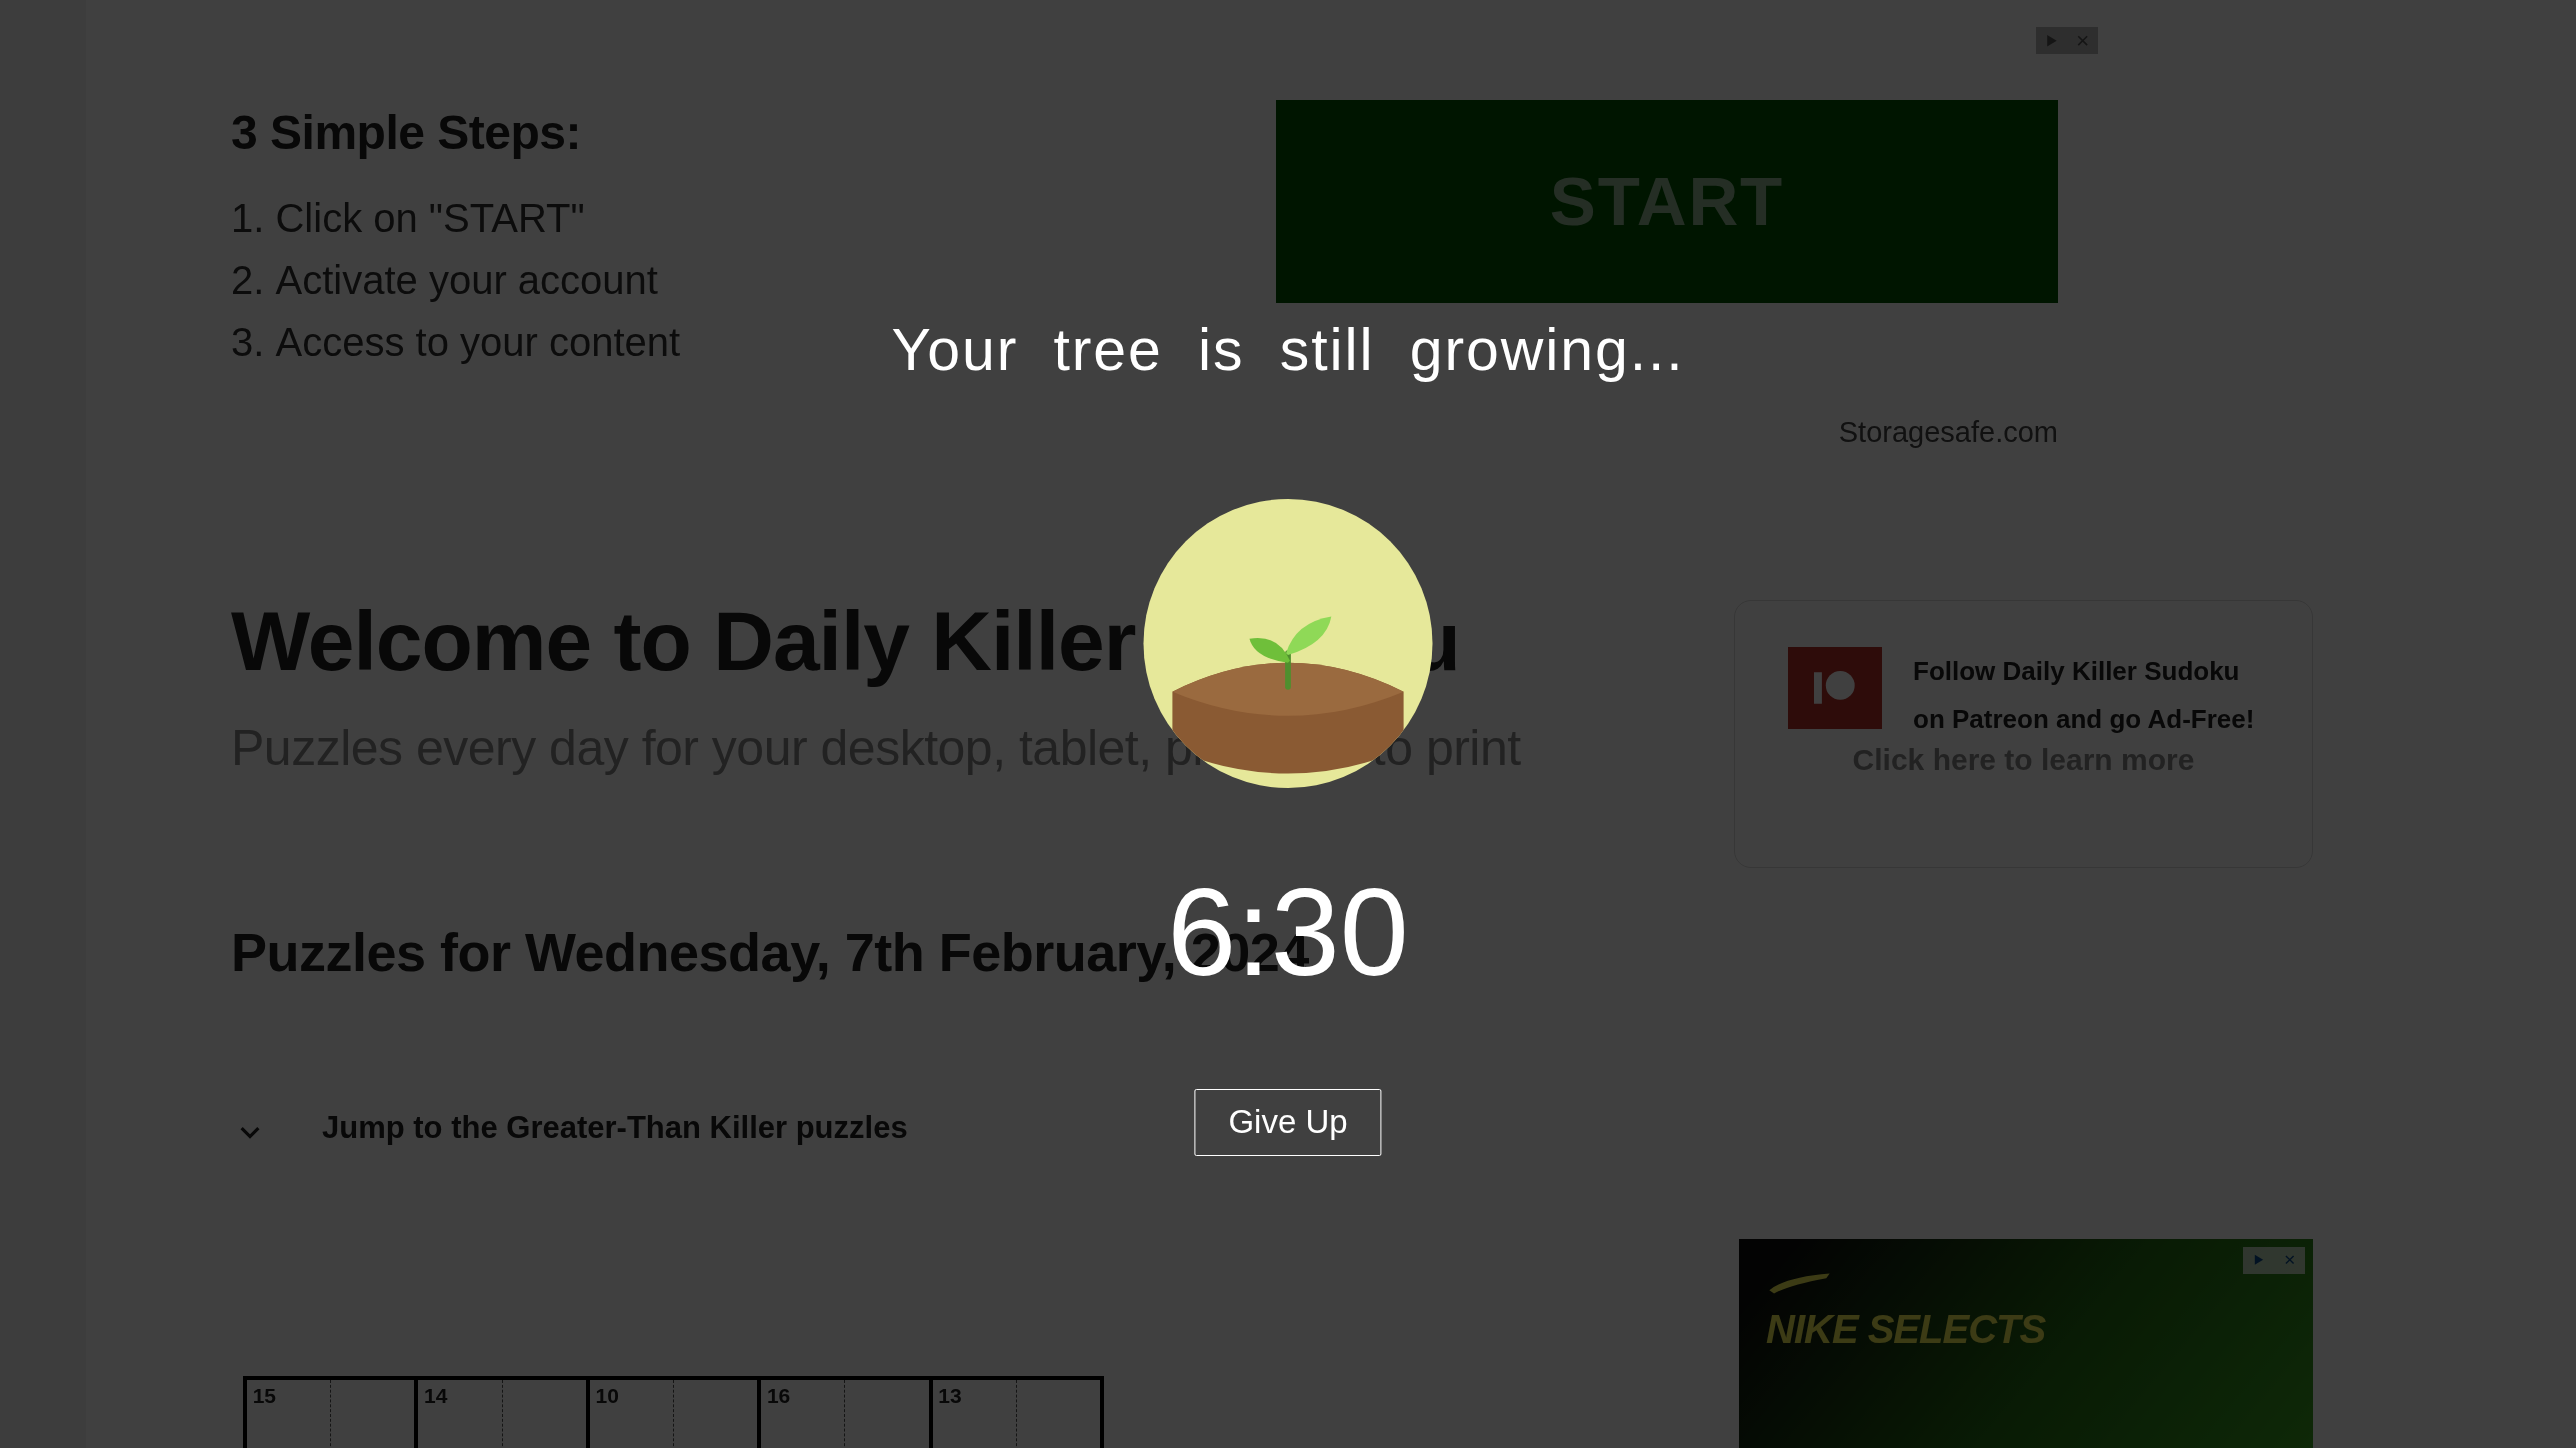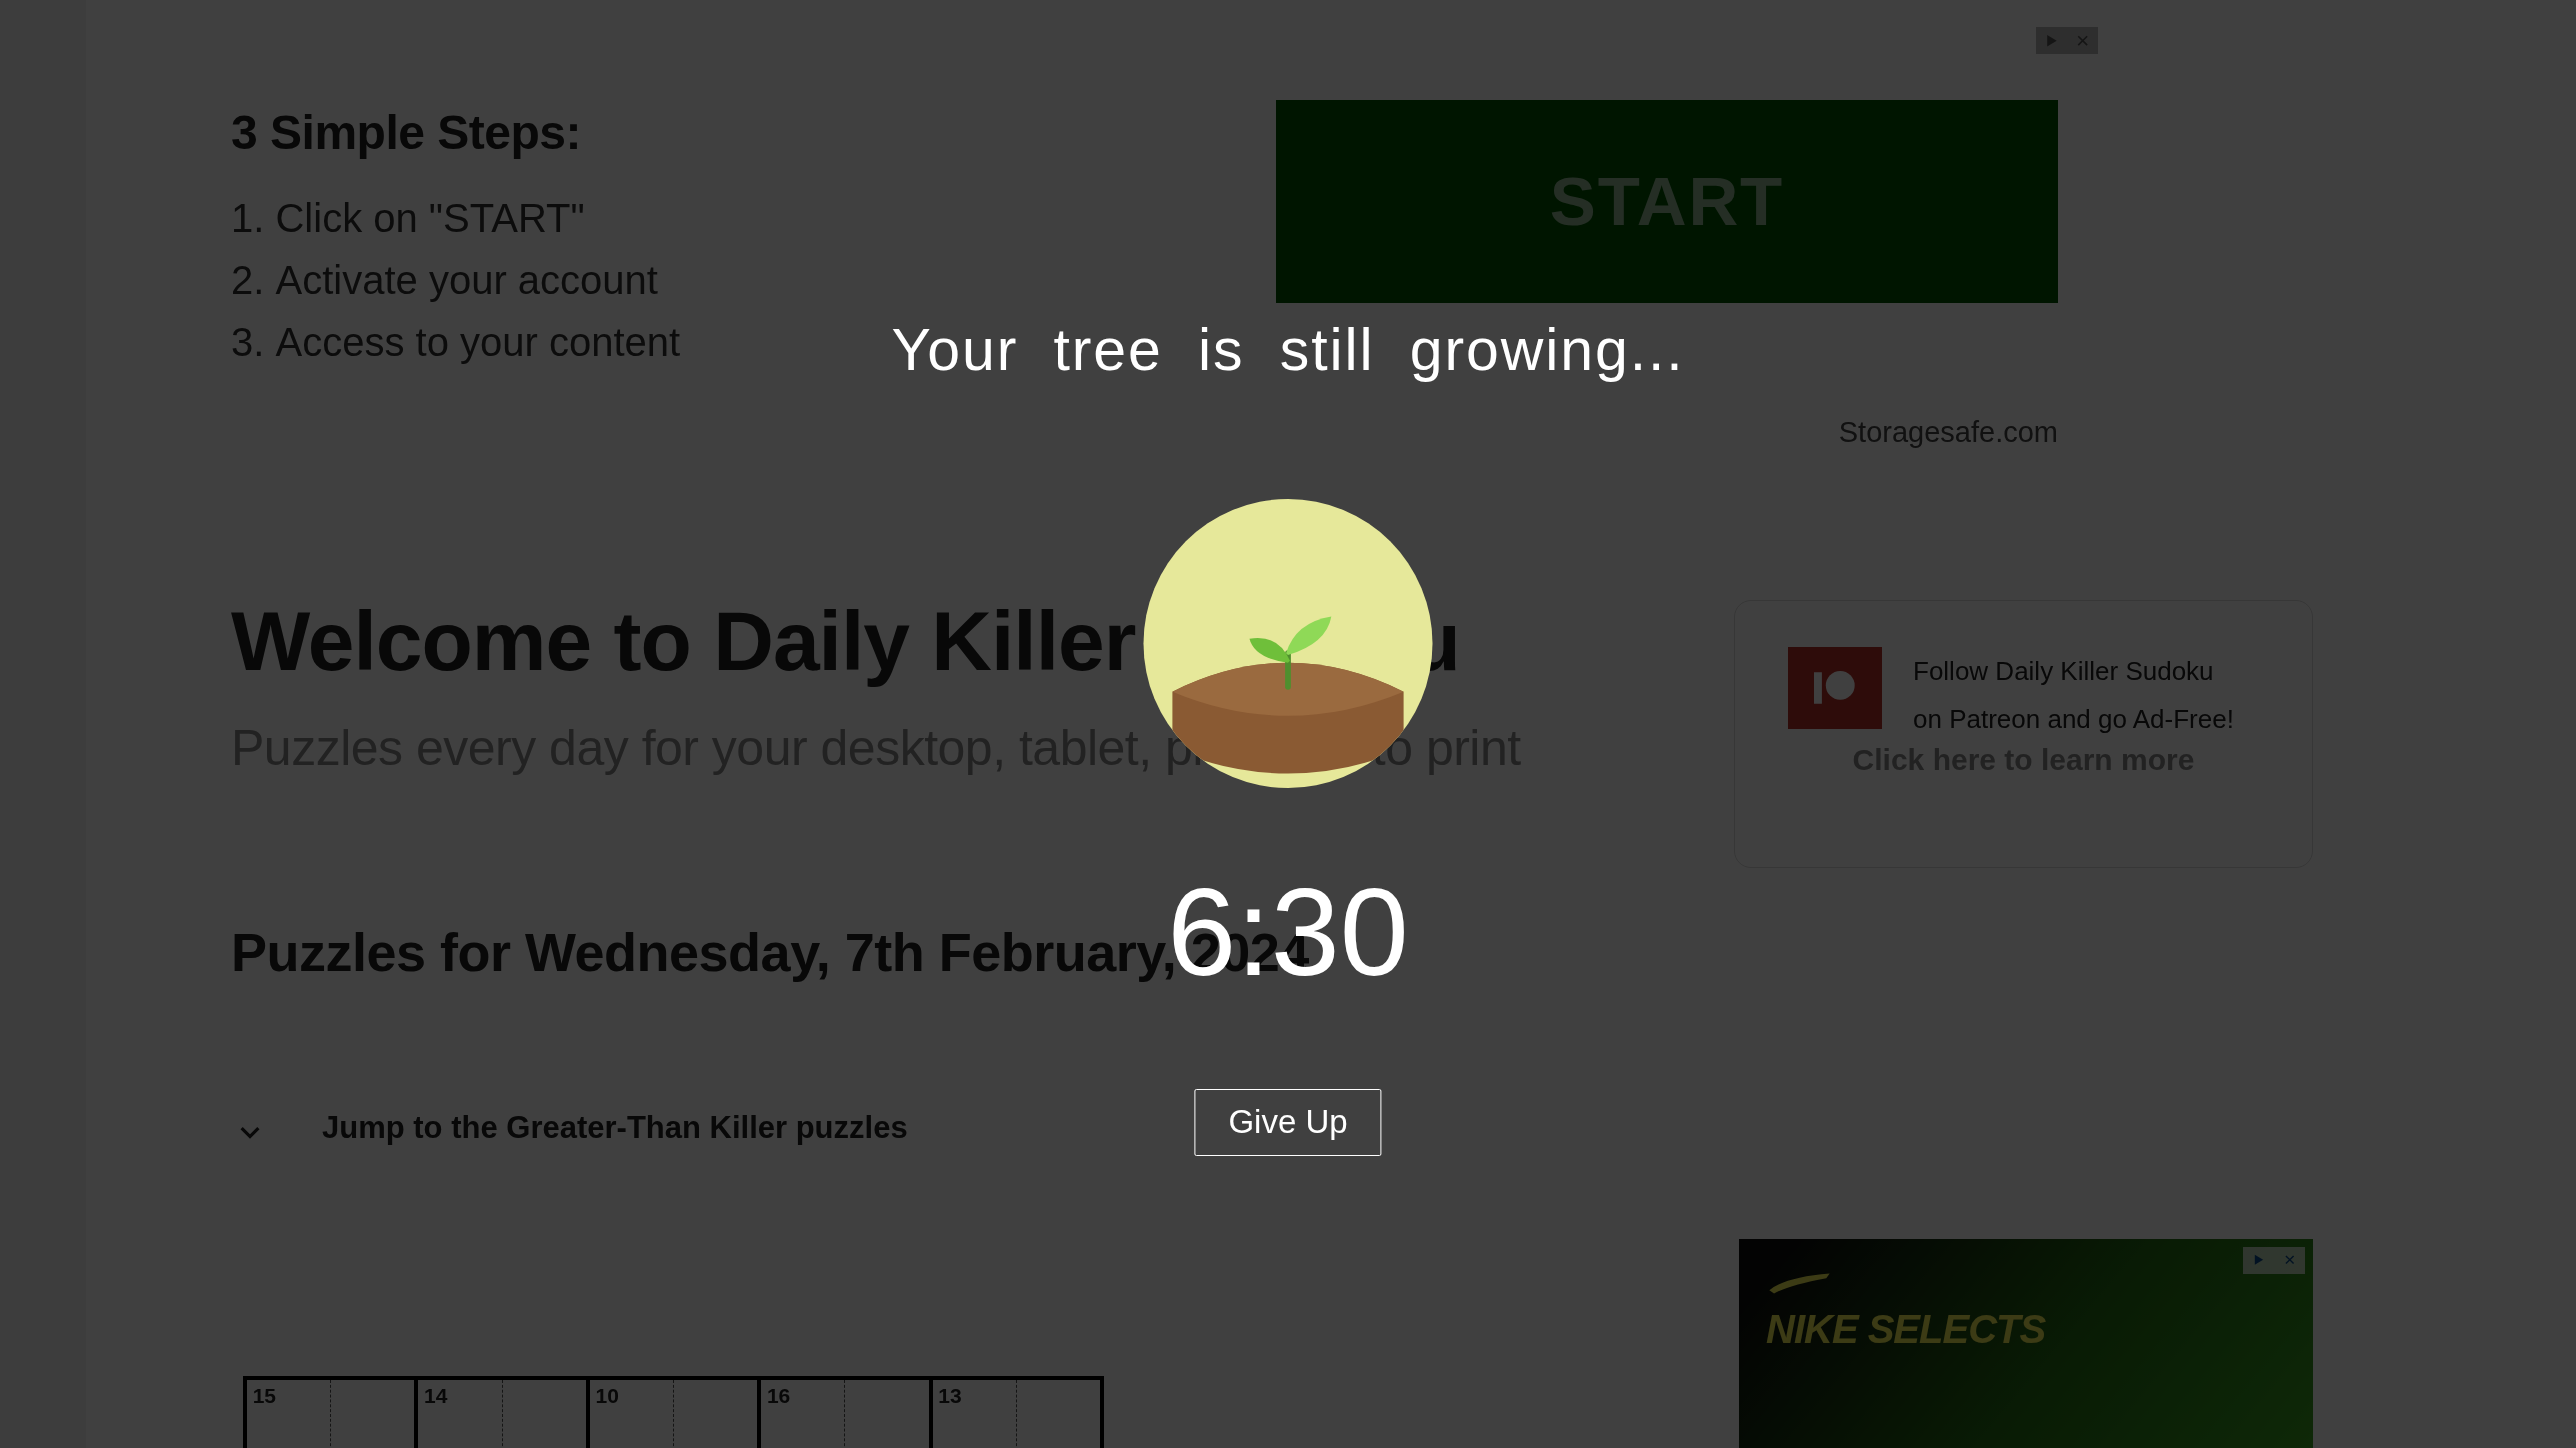--- a/index.html
+++ b/index.html
@@ -137,21 +137,21 @@
     .patreon-top { display: flex; gap: 31px; align-items: flex-start; }
     .patreon-badge {
       width: 94px;
       height: 82px;
       background: #b73028;
       display: flex;
       align-items: center;
       justify-content: center;
       flex-shrink: 0;
     }
-    .patreon-lines { font-size: 26px; font-weight: 400; color: #222; line-height: 1.85; }
+    .patreon-lines { font-size: 26px; font-weight: 700; color: #222; line-height: 1.85; }
     .patreon-learn {
       text-align: center;
       font-size: 30px;
       font-weight: 700;
       color: #888;
     }
 
     
     .nike-ad {
       position: absolute;

